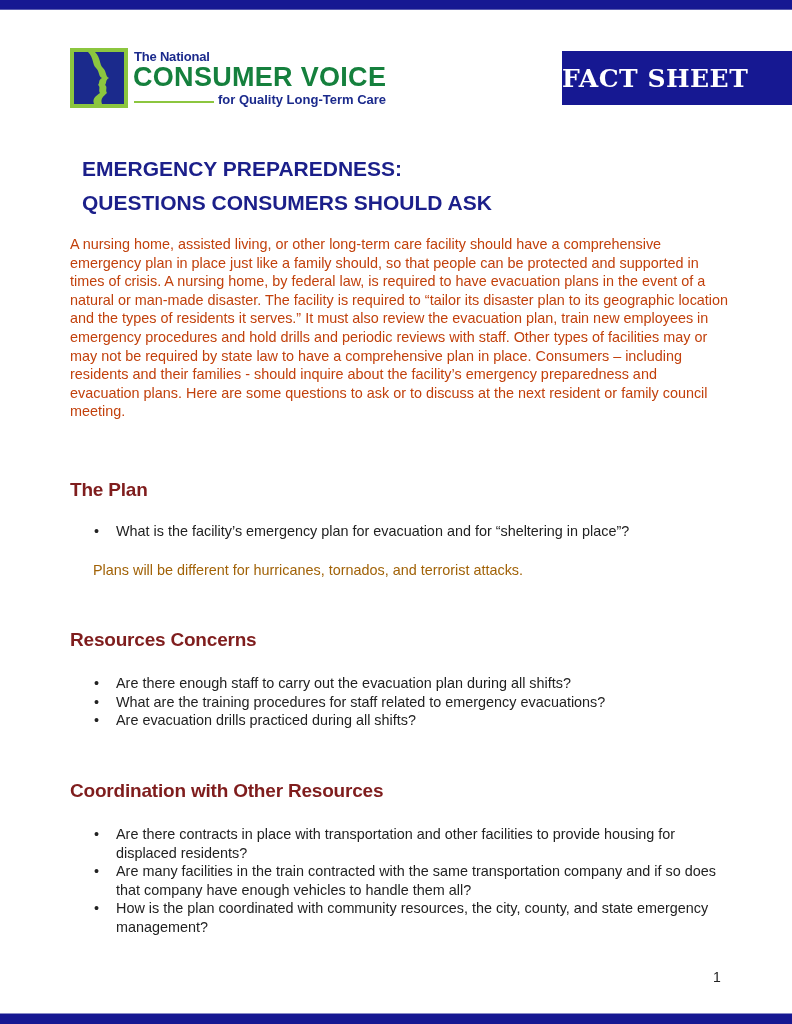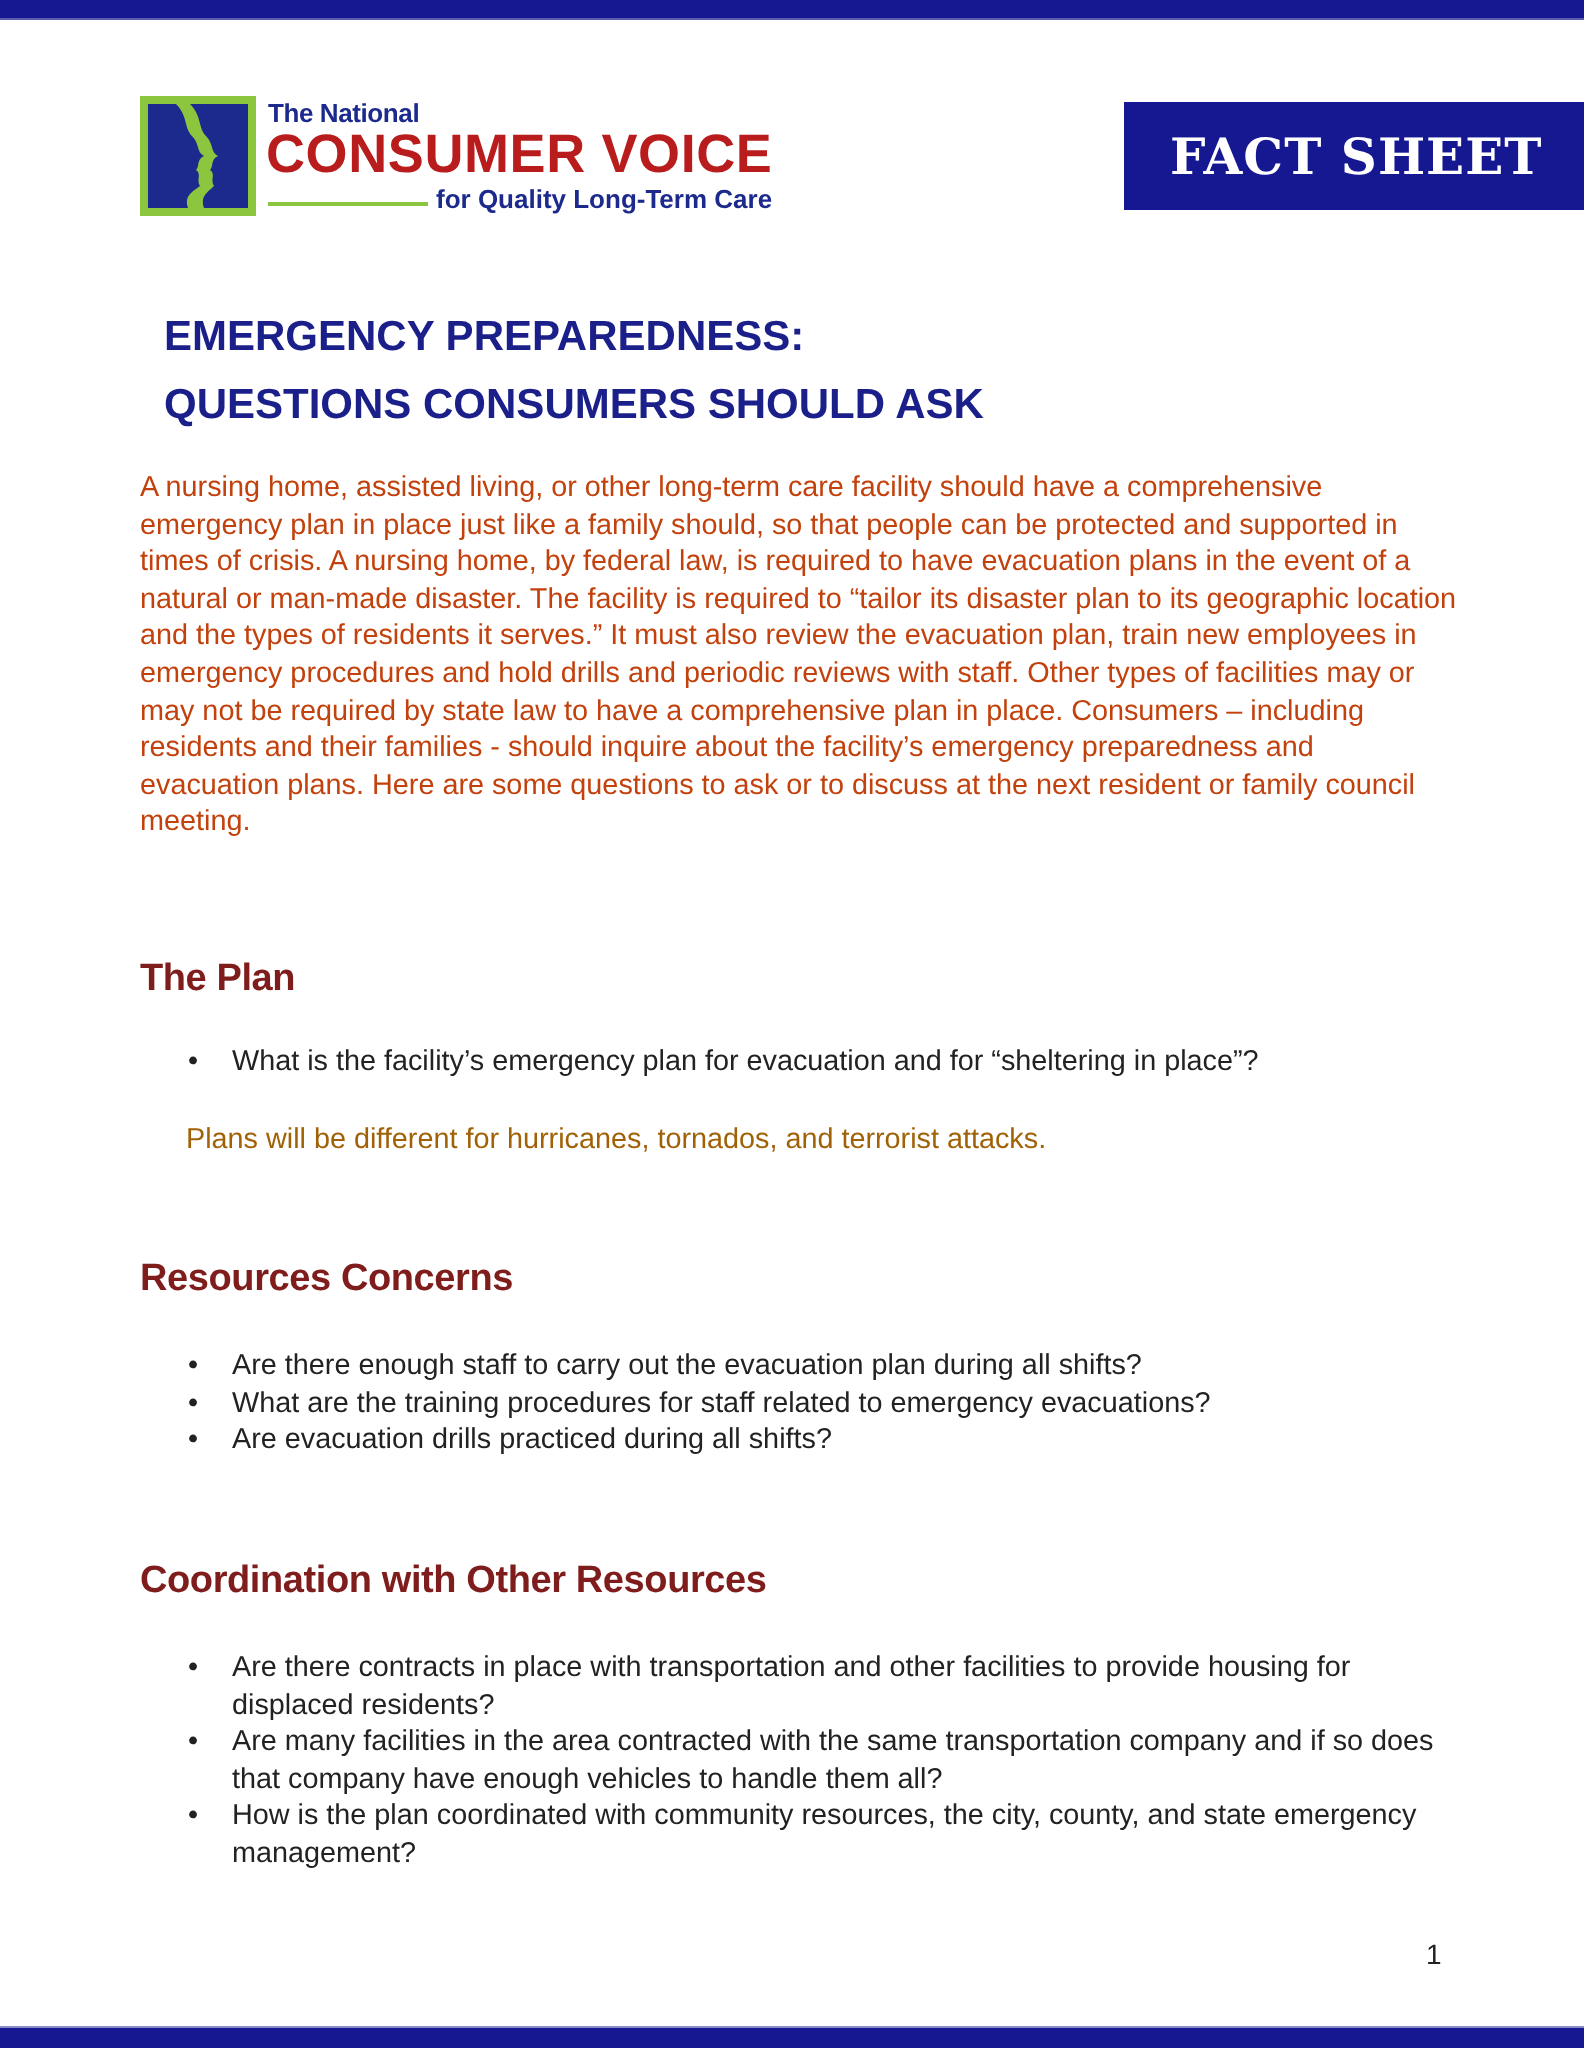--- a/index.html
+++ b/index.html
@@ -7,25 +7,25 @@
     body { position: relative; font-family: "Liberation Sans", sans-serif; color: #222222; }
 
     .top-bar { position: absolute; left: 0; top: 0; width: 792px; height: 10px; background: #161892; border-bottom: 1px solid #5a5cb0; }
     .bottom-bar { position: absolute; left: 0; top: 1013px; width: 792px; height: 11px; background: #161892; border-top: 1px solid #8a8cc8; }
 
     .logo { position: absolute; left: 70px; top: 48px; width: 320px; height: 64px; padding-left: 36px; }
     .logo-mark { position: absolute; left: 0; top: 0; width: 58px; height: 60px; background: #8cc63f; }
     .logo-mark-inner { position: absolute; left: 4px; top: 4px; width: 50px; height: 52px; background: #1b2a8c; overflow: hidden; }
     .logo-mark svg { position: absolute; left: 0; top: 0; }
     .logo-small { position: absolute; left: 64px; top: 1px; font-size: 13px; font-weight: bold; color: #1b2a8c; letter-spacing: -0.2px; }
-    .logo-big { position: absolute; left: 63px; top: 14px; font-size: 27px; font-weight: bold; color: #b91c1c; letter-spacing: 0.3px; line-height: 30px; white-space: nowrap; }
+    .logo-big { position: absolute; left: 63px; top: 14px; font-size: 27px; font-weight: bold; color: #15803d; letter-spacing: 0.3px; line-height: 30px; white-space: nowrap; }
     .logo-line { position: absolute; left: 64px; top: 53px; width: 80px; height: 2px; background: #8cc63f; }
     .logo-tag { position: absolute; left: 148px; top: 44px; font-size: 13px; color: #1b2a8c; font-weight: bold; white-space: nowrap; }
 
-    .fact-badge { position: absolute; left: 562px; top: 51px; width: 230px; height: 54px; background: #161892; color: #ffffff; font-family: "DejaVu Serif", serif; font-weight: bold; font-size: 25px; display: flex; align-items: center; padding-left: 23px; letter-spacing: 0.5px; }
+    .fact-badge { position: absolute; left: 562px; top: 51px; width: 230px; height: 54px; background: #161892; color: #ffffff; font-family: "DejaVu Serif", serif; font-weight: bold; font-size: 25px; display: flex; align-items: center; letter-spacing: 0.5px; }
 
     .title { position: absolute; left: 82px; top: 152px; font-size: 21px; font-weight: bold; color: #1b1f8a; line-height: 34px; letter-spacing: 0px; }
 
     .intro { position: absolute; left: 70px; top: 235px; width: 660px; font-size: 14.4px; line-height: 18.6px; color: #c2410c; }
 
     .section-heading { position: absolute; left: 70px; font-size: 19px; font-weight: bold; color: #7f1d1d; letter-spacing: -0.2px; }
 
     .bullets { position: absolute; left: 70px; width: 660px; list-style: none; }
     .bullets li { position: relative; padding-left: 46px; font-size: 14.4px; line-height: 18.6px; color: #222222; }
     .bullets li .dot { position: absolute; left: 24px; top: 0; }
@@ -73,19 +73,19 @@
 <div class="section-heading" style="top:629px;">Resources Concerns</div>
 <ul class="bullets" style="top:674px;">
   <li><span class="dot">•</span><span>Are there enough staff to carry out the evacuation plan during all shifts?</span></li>
   <li><span class="dot">•</span><span>What are the training procedures for staff related to emergency evacuations?</span></li>
   <li><span class="dot">•</span><span>Are evacuation drills practiced during all shifts?</span></li>
 </ul>
 
 <div class="section-heading" style="top:780px;">Coordination with Other Resources</div>
 <ul class="bullets" style="top:825px; width:650px;">
   <li><span class="dot">•</span><span>Are there contracts in place with transportation and other facilities to provide housing for displaced residents?</span></li>
-  <li><span class="dot">•</span><span>Are many facilities in the area contracted with the same transportation company and if so does that company have enough vehicles to handle them all?</span></li>
+  <li><span class="dot">•</span><span>Are many facilities in the train contracted with the same transportation company and if so does that company have enough vehicles to handle them all?</span></li>
   <li><span class="dot">•</span><span>How is the plan coordinated with community resources, the city, county, and state emergency management?</span></li>
 </ul>
 
 <div class="page-num">1</div>
 
 <div class="bottom-bar"></div>
 
 </body></html>

